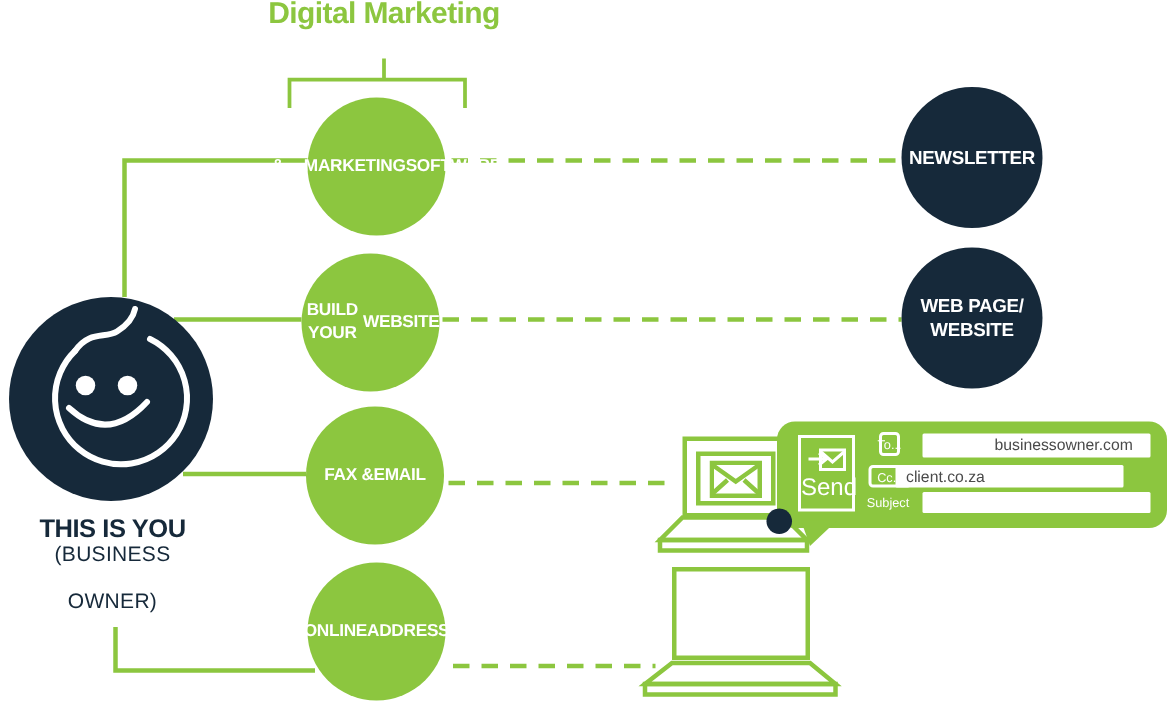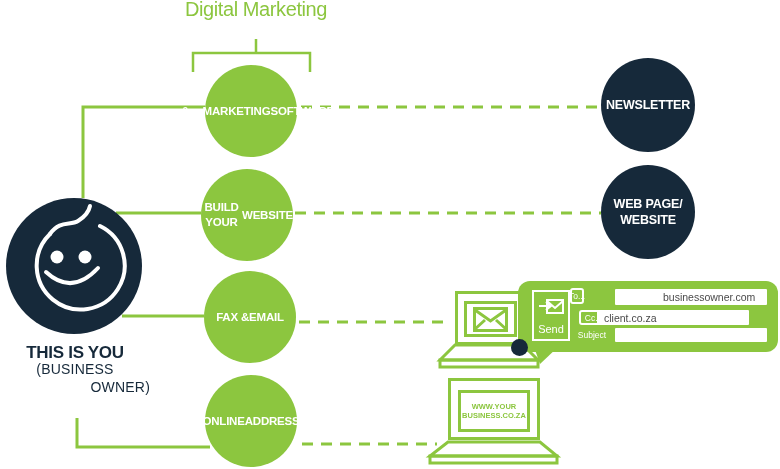--- a/index.html
+++ b/index.html
@@ -5,21 +5,21 @@
   html,body{margin:0;padding:0;background:#fff;}
   .canvas{
     position:relative;width:780px;height:469px;background:#ffffff;overflow:hidden;
     font-family:"Liberation Sans", sans-serif;
   }
   .abs{position:absolute;}
   svg{display:block;}
   
   .title{
     left:146px;top:1px;width:220px;text-align:center;
-    color:#8CC63F;font-weight:normal;font-size:20px;line-height:17px;letter-spacing:-0.4px;
+    color:#8CC63F;font-weight:bold;font-size:20px;line-height:17px;letter-spacing:-0.4px;
   }
   
   .tool-circle{
     width:92px;height:92px;border-radius:50%;background:#8CC63F;
     display:flex;flex-direction:row;align-items:center;justify-content:center;
     color:#fff;font-weight:bold;font-size:11.5px;line-height:15px;text-align:center;letter-spacing:-0.2px;
   }
   .output-circle{
     width:94px;height:94px;border-radius:50%;background:#16293A;
     display:flex;flex-direction:column;justify-content:center;
@@ -34,24 +34,24 @@
   .lap1-inner{left:464px;top:301px;width:53px;height:36px;border:3px solid #8CC63F;box-sizing:border-box;
     display:flex;align-items:center;justify-content:center;}
   .lap2-outer{left:448px;top:378px;width:92px;height:62px;border:3px solid #8CC63F;box-sizing:border-box;}
   .lap2-inner{left:458px;top:390px;width:72px;height:42px;border:3px solid #8CC63F;box-sizing:border-box;
     display:flex;flex-direction:column;align-items:center;justify-content:center;
     color:#8CC63F;font-weight:bold;font-size:7.5px;line-height:9px;text-align:center;letter-spacing:0;}
   
   .email-panel{left:518px;top:281px;width:260px;height:71px;background:#8CC63F;border-radius:12px;}
   .email-panel .abs{position:absolute;}
   .send-btn{left:14px;top:9px;width:38px;height:51px;border:2px solid #fff;box-sizing:border-box;}
-  .send-label{left:0;bottom:4px;width:34px;text-align:center;color:#fff;font-size:11px;}
+  .send-label{left:0;bottom:4px;width:34px;text-align:center;color:#fff;font-size:16px;}
   .field-tag{border:2px solid #fff;box-sizing:border-box;border-radius:3px;color:#fff;font-size:8.5px;
     display:flex;align-items:center;justify-content:center;}
-  .to-tag{left:52px;top:7px;width:14px;height:16px;}
+  .to-tag{left:68px;top:7px;width:14px;height:16px;}
   .cc-tag{left:61px;top:29px;width:29px;height:15px;}
   .subject-label{left:56px;top:49px;width:36px;text-align:center;color:#fff;font-size:8.5px;}
   .field-input{background:#fff;color:#4A4A4A;font-size:10.5px;display:flex;align-items:center;
     padding-left:7px;box-sizing:border-box;border-radius:1px;}
   .to-input{left:97px;top:8px;width:152px;height:16px;padding-left:48px;}
   .cc-input{left:79px;top:29px;width:152px;height:15px;}
   .subject-input{left:97px;top:47px;width:152px;height:14px;}
   .tail{left:528px;top:346px;}
   .dot{left:511px;top:339px;width:17px;height:17px;border-radius:50%;background:#16293A;}
 </style>
@@ -94,21 +94,21 @@
         <path d="M44 36 A44 44 0 1 0 94 28"></path>
         <path d="M44 36 C54 22 64 28 72 23 C80 18 83 13 84 8"></path>
         <path d="M40 74 Q66 98 92 70"></path>
       </g>
       <circle cx="51" cy="59" r="6.5" fill="#FFFFFF"></circle>
       <circle cx="79" cy="59" r="6.5" fill="#FFFFFF"></circle>
     </svg>
   </div>
   <div class="abs you-name">THIS IS YOU</div>
   <div class="abs you-role" style="top:361px;">(BUSINESS</div>
-  <div class="abs you-role" style="top:379px;text-align:right;">OWNER)</div>
+  <div class="abs you-role" style="top:392px;">OWNER)</div>
 
   <div class="abs tool-circle" style="left:205px;top:65px;">
     <span>EMAIL &amp; SMS</span>
     <span>MARKETING</span>
     <span>SOFTWARE</span>
   </div>
   <div class="abs tool-circle" style="left:201px;top:169px;">
     <span>BUILD YOUR</span>
     <span>WEBSITE</span>
   </div>
@@ -134,24 +134,20 @@
     <svg width="35" height="25" viewBox="0 0 35 25">
       <g fill="none" stroke="#8CC63F" stroke-width="3">
         <rect x="1.5" y="1.5" width="32" height="22"></rect>
         <path d="M2 3 L17.5 14 L33 3"></path>
         <path d="M2 22 L12 13 M33 22 L23 13"></path>
       </g>
     </svg>
   </div>
 
   <div class="abs lap2-outer"></div>
-  <div class="abs lap2-inner">
-    <span>WWW.YOUR</span>
-    <span>BUSINESS.CO.ZA</span>
-  </div>
 
   <div class="abs email-panel">
     <div class="abs send-btn">
       <svg class="abs" style="left:4px;top:6px;" width="27" height="17" viewBox="0 0 27 17">
         <g fill="none" stroke="#FFFFFF" stroke-width="2">
           <rect x="9" y="2" width="16" height="13"></rect>
           <path d="M9 3 L17 10 L25 3"></path>
           <path d="M1 8 H12"></path>
           <path d="M8 4 L13 8 L8 12"></path>
         </g>

